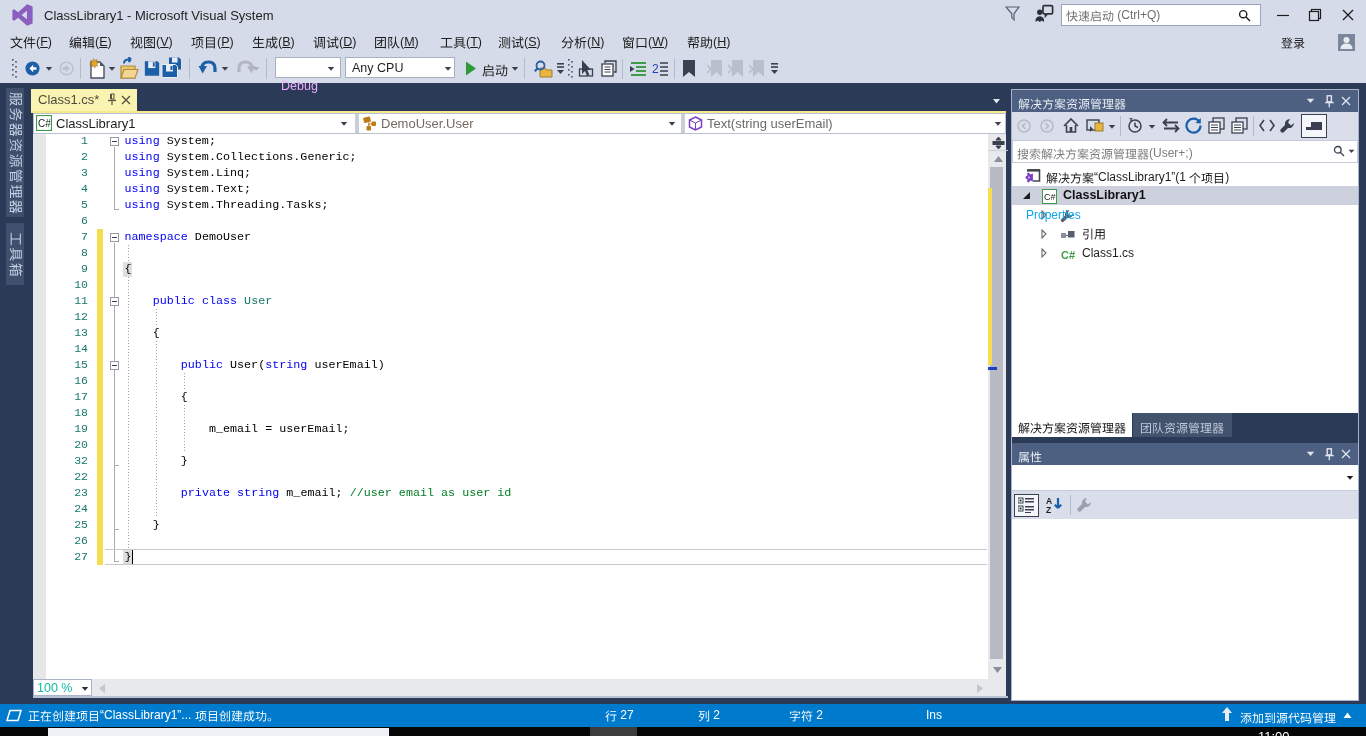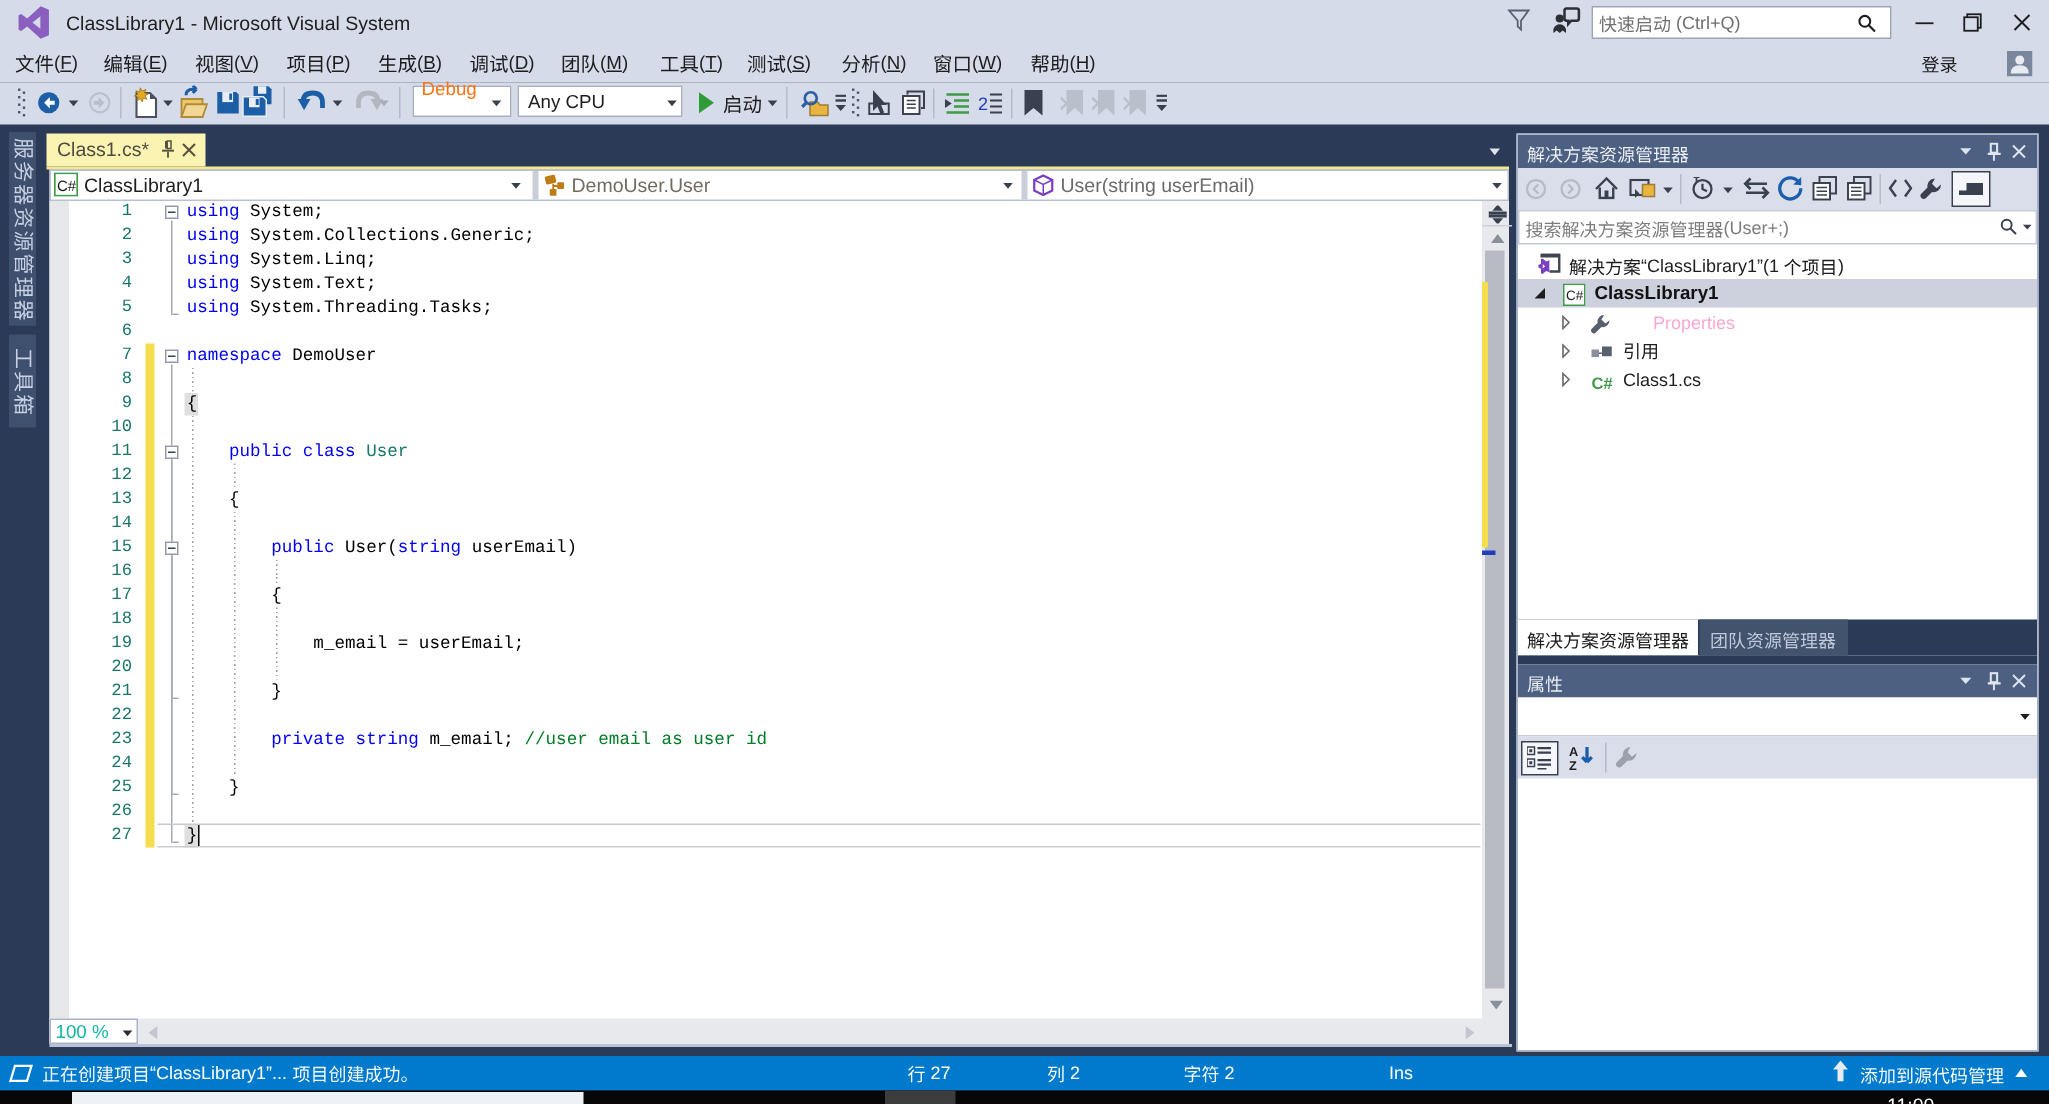--- a/index.html
+++ b/index.html
@@ -269,21 +269,21 @@
     </svg>
     <svg class="ab" style="left:234px;top:59px" width="22" height="20" viewBox="0 0 22 20">
       <path d="M18 9 Q18 3 11.5 3 Q5 3 5 9.5 L5 13" fill="none" stroke="#b3b7c0" stroke-width="3.2"></path>
       <path d="M21.5 7 L13 7 L17.3 14.5 Z" fill="#b3b7c0"></path>
     </svg>
     <svg class="ab" style="left:252px;top:66px" width="8" height="6" viewBox="0 0 8 6">
       <path d="M0.8 1 L4 4.8 L7.2 1 Z" fill="#a7adba"></path>
     </svg>
     <div style="position:absolute;left:266px;top:58px;width:1px;height:21px;background:#b3bac9"></div>
     <div style="position:absolute;left:275px;top:57px;width:66px;height:21px;background:#fff;border:1px solid #a8b0c0"></div>
-    <div style="position:absolute;left:281px;top:52px;font-size:12.5px;color:#f97316">Debug</div>
+    <div style="position:absolute;left:281px;top:79px;font-size:12.5px;color:#f0abfc">Debug</div>
     <svg class="ab" style="left:327px;top:66px" width="8" height="6" viewBox="0 0 8 6">
       <path d="M0.8 1 L4 4.8 L7.2 1 Z" fill="#39404f"></path>
     </svg>
     <div style="position:absolute;left:345px;top:57px;width:110px;height:21px;background:#fff;border:1px solid #a8b0c0"></div>
     <div style="position:absolute;left:352px;top:61px;font-size:12.5px;color:#1e1e1e">Any CPU</div>
     <svg class="ab" style="left:444px;top:66px" width="8" height="6" viewBox="0 0 8 6">
       <path d="M0.8 1 L4 4.8 L7.2 1 Z" fill="#39404f"></path>
     </svg>
     <svg class="ab" style="left:465px;top:61px" width="12" height="15" viewBox="0 0 12 15">
       <path d="M1 0.5 L11 7.5 L1 14.5 Z" fill="#2e9b38"></path>
@@ -427,21 +427,21 @@
       <path d="M5.8 7.5 L5.8 13 M5.8 9 L10.5 9 M10.5 9 L10.5 11" fill="none" stroke="#bf7c16" stroke-width="1.2"></path>
     </svg>
     <div style="position:absolute;left:381px;top:116px;font-size:13px;color:#756a60">DemoUser.User</div>
     <svg class="ab" style="left:668px;top:121px" width="8" height="6" viewBox="0 0 8 6">
       <path d="M0.8 1 L4 4.8 L7.2 1 Z" fill="#39404f"></path>
     </svg>
     <svg class="ab" style="left:688px;top:116px" width="15" height="15" viewBox="0 0 15 15">
       <path d="M7.5 1 L13.5 4 L13.5 11 L7.5 14 L1.5 11 L1.5 4 Z" fill="none" stroke="#7b3fc2" stroke-width="1.5"></path>
       <path d="M1.5 4 L7.5 7 L13.5 4 M7.5 7 L7.5 14" fill="none" stroke="#7b3fc2" stroke-width="1"></path>
     </svg>
-    <div style="position:absolute;left:707px;top:116px;font-size:13px;color:#6a6a6a">User(string userEmail)</div>
+    <div style="position:absolute;left:707px;top:116px;font-size:13px;color:#6a6a6a">Text(string userEmail)</div>
     <svg class="ab" style="left:994px;top:121px" width="8" height="6" viewBox="0 0 8 6">
       <path d="M0.8 1 L4 4.8 L7.2 1 Z" fill="#39404f"></path>
     </svg>
     <div style="position:absolute;left:33px;top:134px;width:955px;height:546px;background:#fff"></div>
     <div style="position:absolute;left:33px;top:134px;width:13px;height:546px;background:#e6e7e9"></div>
     <div style="position:absolute;left:97px;top:229px;width:6px;height:336px;background:#f5dd4e"></div>
     <div style="position:absolute;left:46px;top:133px;width:42px;height:432px;font-family:'Liberation Mono',monospace;font-size:11.5px;line-height:16px;color:#17776b;text-align:right">
       <div style="position:absolute;right:0;top:0px;height:16px">1</div>
       <div style="position:absolute;right:0;top:16px;height:16px">2</div>
       <div style="position:absolute;right:0;top:32px;height:16px">3</div>
@@ -455,21 +455,21 @@
       <div style="position:absolute;right:0;top:160px;height:16px">11</div>
       <div style="position:absolute;right:0;top:176px;height:16px">12</div>
       <div style="position:absolute;right:0;top:192px;height:16px">13</div>
       <div style="position:absolute;right:0;top:208px;height:16px">14</div>
       <div style="position:absolute;right:0;top:224px;height:16px">15</div>
       <div style="position:absolute;right:0;top:240px;height:16px">16</div>
       <div style="position:absolute;right:0;top:256px;height:16px">17</div>
       <div style="position:absolute;right:0;top:272px;height:16px">18</div>
       <div style="position:absolute;right:0;top:288px;height:16px">19</div>
       <div style="position:absolute;right:0;top:304px;height:16px">20</div>
-      <div style="position:absolute;right:0;top:320px;height:16px">21</div>
+      <div style="position:absolute;right:0;top:320px;height:16px">32</div>
       <div style="position:absolute;right:0;top:336px;height:16px">22</div>
       <div style="position:absolute;right:0;top:352px;height:16px">23</div>
       <div style="position:absolute;right:0;top:368px;height:16px">24</div>
       <div style="position:absolute;right:0;top:384px;height:16px">25</div>
       <div style="position:absolute;right:0;top:400px;height:16px">26</div>
       <div style="position:absolute;right:0;top:416px;height:16px">27</div>
     </div>
     <div style="position:absolute;left:123px;top:262px;width:9px;height:15px;background:#dfdfe0"></div>
     <div style="position:absolute;left:123px;top:550px;width:9px;height:15px;background:#dfdfe0"></div>
     <div style="position:absolute;left:124.5px;top:133px;width:860px;height:440px">
@@ -674,21 +674,21 @@
       <rect x="0.5" y="0.5" width="14" height="14" fill="#fff" stroke="#3f9b47"></rect>
       <text x="2" y="11" font-size="9" font-family="Liberation Sans" fill="#1e1e1e">C#</text>
     </svg>
     <div style="position:absolute;left:1063px;top:188px;font-size:12.5px;color:#111;font-weight:bold">ClassLibrary1</div>
     <svg class="ab" style="left:1041px;top:210px" width="6" height="10" viewBox="0 0 6 10">
       <path d="M1 1 L5 5 L1 9 Z" fill="none" stroke="#6a6a6a" stroke-width="1.1"></path>
     </svg>
     <svg class="ab" style="left:1060px;top:209px" width="15" height="15" viewBox="0 0 15 15">
       <path d="M9.5 1 a4.5 4.5 0 0 0 -4.5 5.4 L1.3 10 a1.7 1.7 0 0 0 2.6 2.6 L7.6 9 a4.5 4.5 0 0 0 5.4 -4.5 L10.3 6.7 L7.6 4 Z" fill="#57606f"></path>
     </svg>
-    <div style="position:absolute;left:1102px;top:208px;font-size:12px;color:#f9a8d4">Properties</div>
+    <div style="position:absolute;left:1026px;top:208px;font-size:12px;color:#0ea5e9">Properties</div>
     <svg class="ab" style="left:1041px;top:229px" width="6" height="10" viewBox="0 0 6 10">
       <path d="M1 1 L5 5 L1 9 Z" fill="none" stroke="#6a6a6a" stroke-width="1.1"></path>
     </svg>
     <svg class="ab" style="left:1060px;top:230px" width="15" height="12" viewBox="0 0 15 12">
       <rect x="1" y="3" width="5" height="5" fill="#8a8f9b"></rect>
       <rect x="8" y="1" width="6.5" height="6.5" fill="#57606f"></rect>
       <path d="M6 5.5 h2" stroke="#57606f"></path>
     </svg>
     <div style="position:absolute;left:1082px;top:227px;font-size:12px"><svg class="z" width="24.0" height="12" viewBox="0 -880 2000 1000">
         <g transform="scale(1,-1)" fill="#1e1e1e">

